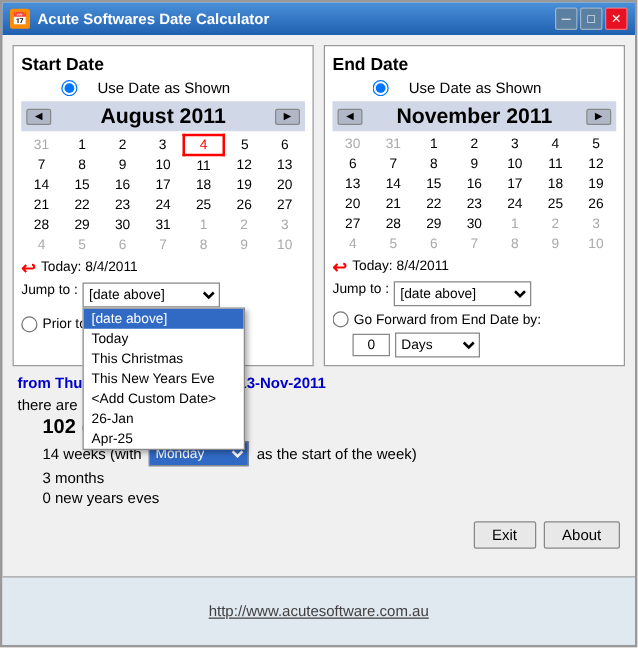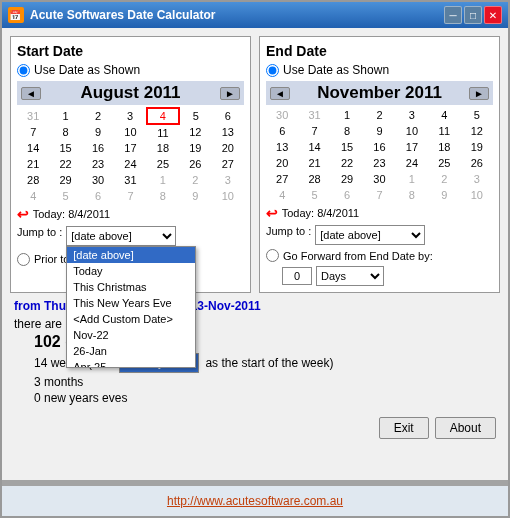--- a/index.html
+++ b/index.html
@@ -88,22 +88,23 @@
     }
     .panel-title {
       font-size: 14px;
       font-weight: bold;
       margin-bottom: 4px;
       color: #000;
     }
     .use-date-row {
       display: flex;
       align-items: center;
-      gap: 4px;
+      gap: 16px;
       margin-bottom: 4px;
+      margin-left: 32px;
     }
     .calendar-nav {
       display: flex;
       align-items: center;
       justify-content: space-between;
       background: #d0d8e8;
       padding: 2px 4px;
       margin-bottom: 2px;
     }
     .cal-nav-btn {
@@ -256,26 +257,26 @@
     .btn {
       padding: 3px 14px;
       font-size: 12px;
       border: 1px solid #888;
       background: #e8e8e8;
       cursor: pointer;
       border-radius: 2px;
     }
     .footer-link {
       text-align: center;
-      color: #c2410c;
+      color: #404040;
       font-size: 12px;
       text-decoration: underline;
-      padding: 8px;
+      padding: 20px;
       background: #e0e8f0;
-      border-top: 6px solid #a3a3a3;
+      border-top: 1px solid #a3a3a3;
     }
     .week-dropdown {
       height: 20px;
       font-size: 11px;
       border: 1px solid #888;
       background: #316ac5;
       color: white;
       width: 80px;
     }
     input[type="radio"] {
@@ -390,21 +391,20 @@
               <option>Apr-25</option>
             </select>
             
             <div class="dropdown-popup">
               <div class="dropdown-scroll">
                 <div class="dropdown-popup-item active">[date above]</div>
                 <div class="dropdown-popup-item">Today</div>
                 <div class="dropdown-popup-item">This Christmas</div>
                 <div class="dropdown-popup-item">This New Years Eve</div>
                 <div class="dropdown-popup-item">&lt;Add Custom Date&gt;</div>
-                <div class="dropdown-popup-item">Nov-22</div>
                 <div class="dropdown-popup-item">26-Jan</div>
                 <div class="dropdown-popup-item">Apr-25</div>
               </div>
             </div>
           </div>
         </div>
         <div class="prior-row">
           <input type="radio" name="start-radio2" style="">
           <span>Prior to D</span>
           <input type="text" class="prior-num" value="0" style="">

